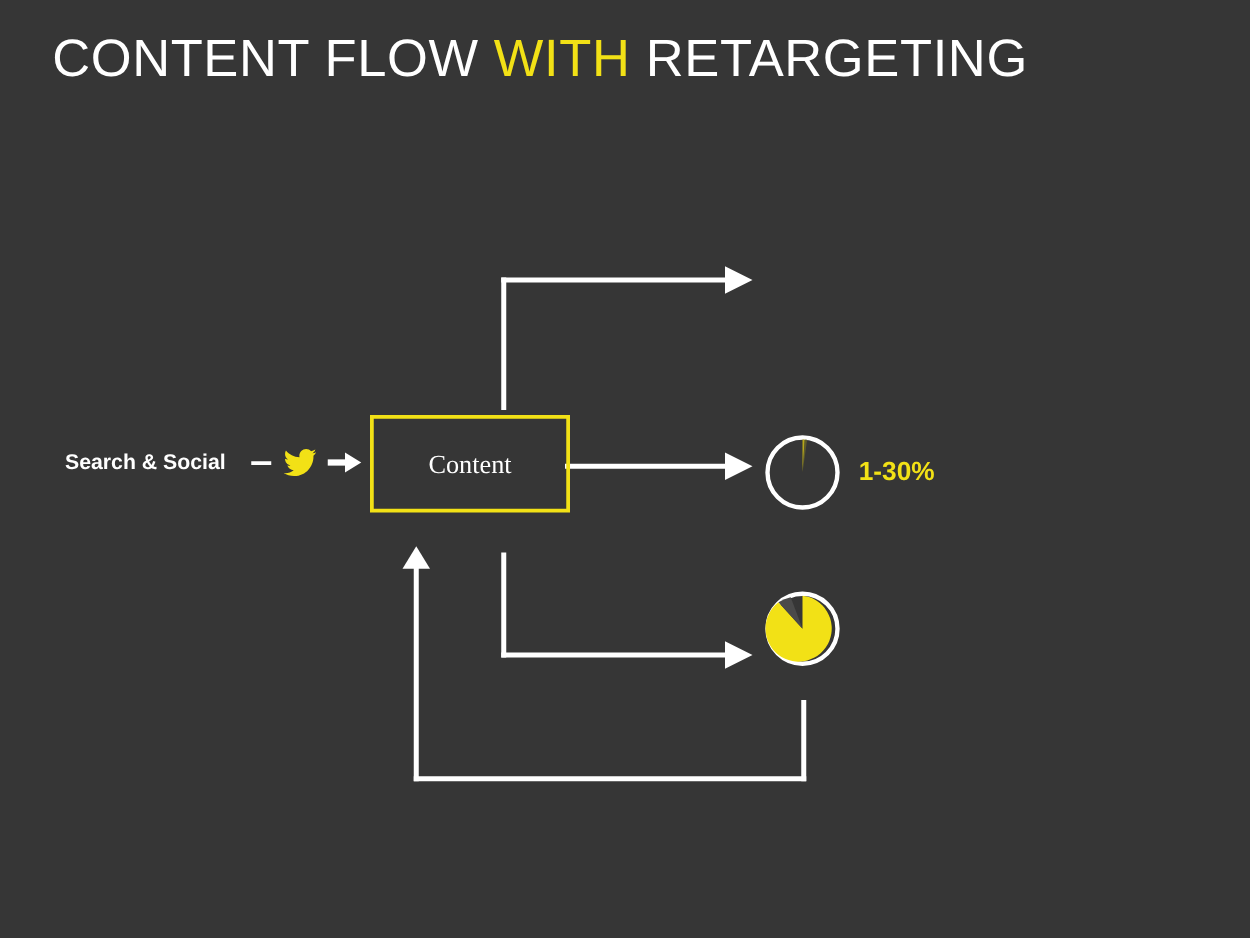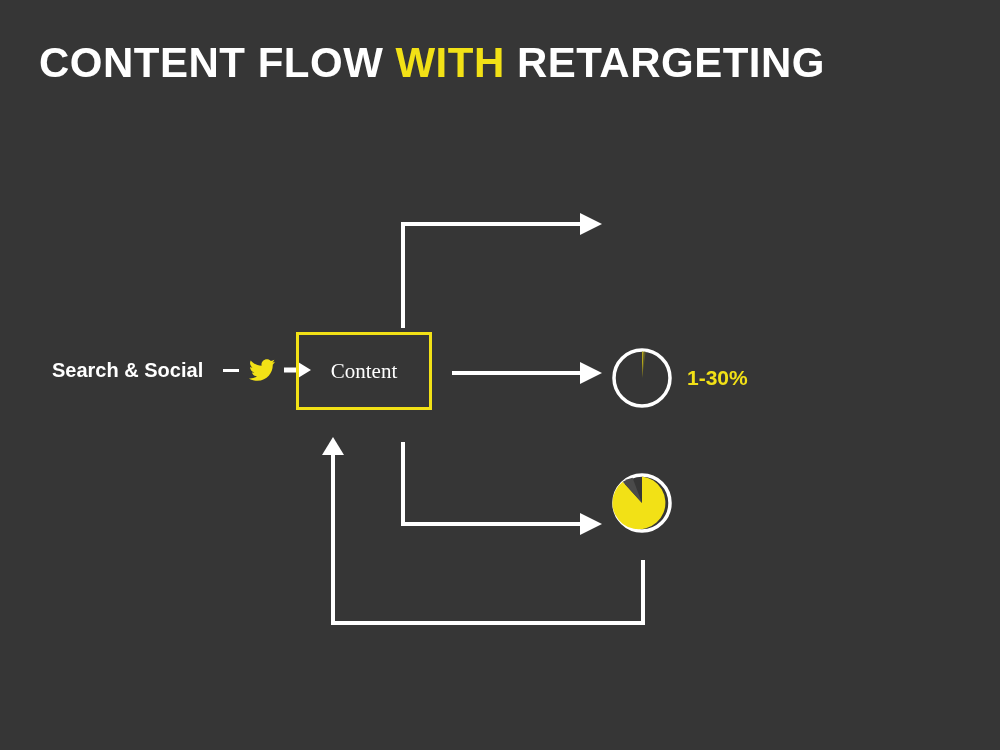--- a/index.html
+++ b/index.html
@@ -12,25 +12,25 @@
     background: #363636;
     font-family: "Liberation Sans", sans-serif;
     overflow: hidden;
     position: relative;
   }
 
   
   #title {
     position: absolute;
     left: 0;
-    top: 40px;
+    top: 24px;
     width: 864px;
     text-align: center;
     font-size: 42px;
-    font-weight: bold;
+    font-weight: normal;
     letter-spacing: 0.5px;
     color: #ffffff;
     line-height: 1.1;
     white-space: nowrap;
   }
   #title .hl { color: #F2E116; }
 
   
   #diagram {
     position: absolute;
@@ -51,41 +51,41 @@
   #source-group {
     position: absolute;
     left: 52px;
     top: 352px;
     height: 36px;
     display: flex;
     align-items: center;
     gap: 0px;
   }
   #source-label {
-    font-size: 20px;
+    font-size: 17px;
     font-weight: bold;
     color: #ffffff;
     white-space: nowrap;
   }
   #source-dash {
     width: 16px;
     height: 3px;
     background: #ffffff;
     margin-left: 20px;
     margin-right: 10px;
   }
   #twitter-icon { display: block; }
   #source-arrow { margin-left: 9px; display: block; }
 
   
   #content-box {
     position: absolute;
     left: 296px;
     top: 332px;
-    width: 136px;
+    width: 160px;
     height: 78px;
     border: 3px solid #F2E116;
     box-sizing: border-box;
     display: flex;
     align-items: center;
     justify-content: center;
   }
   #content-box-label {
     font-family: "Liberation Serif", serif;
     font-size: 21px;

